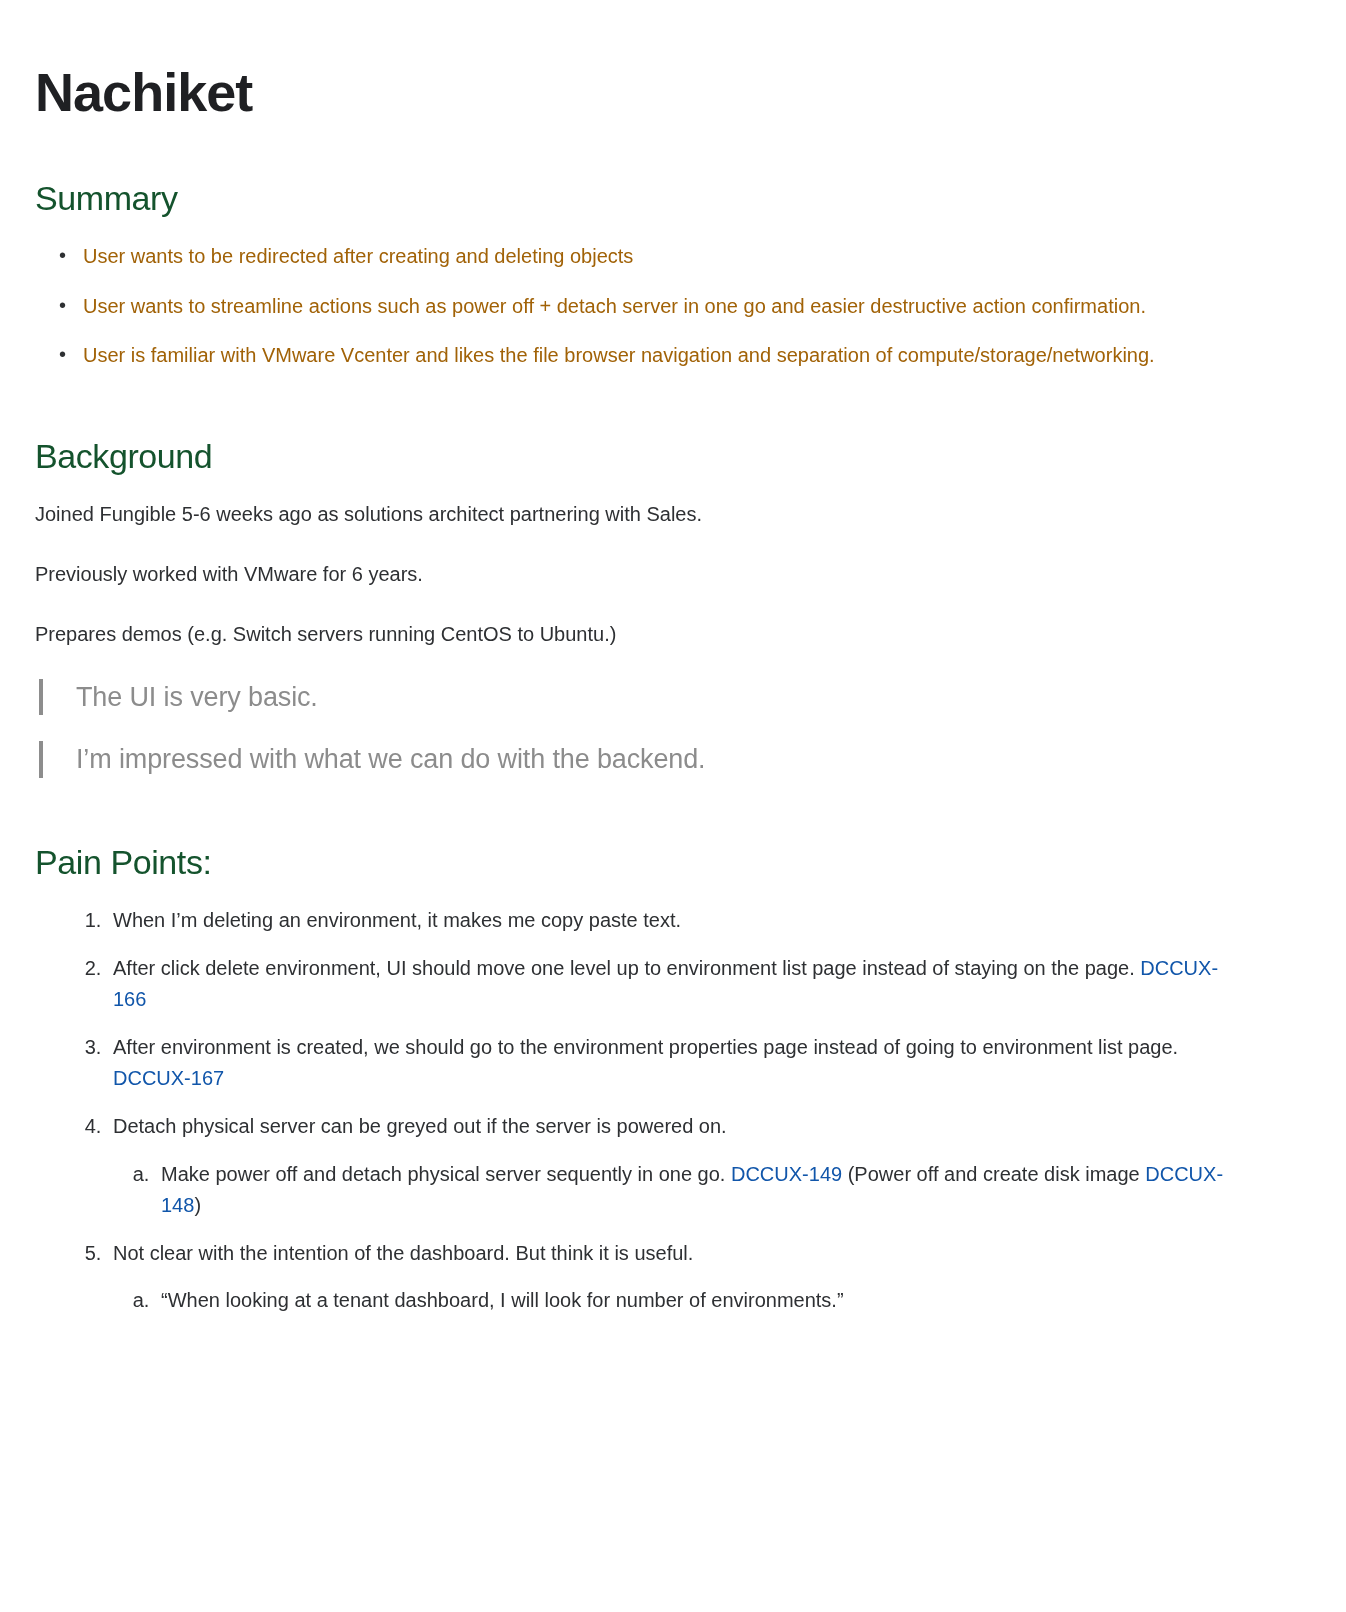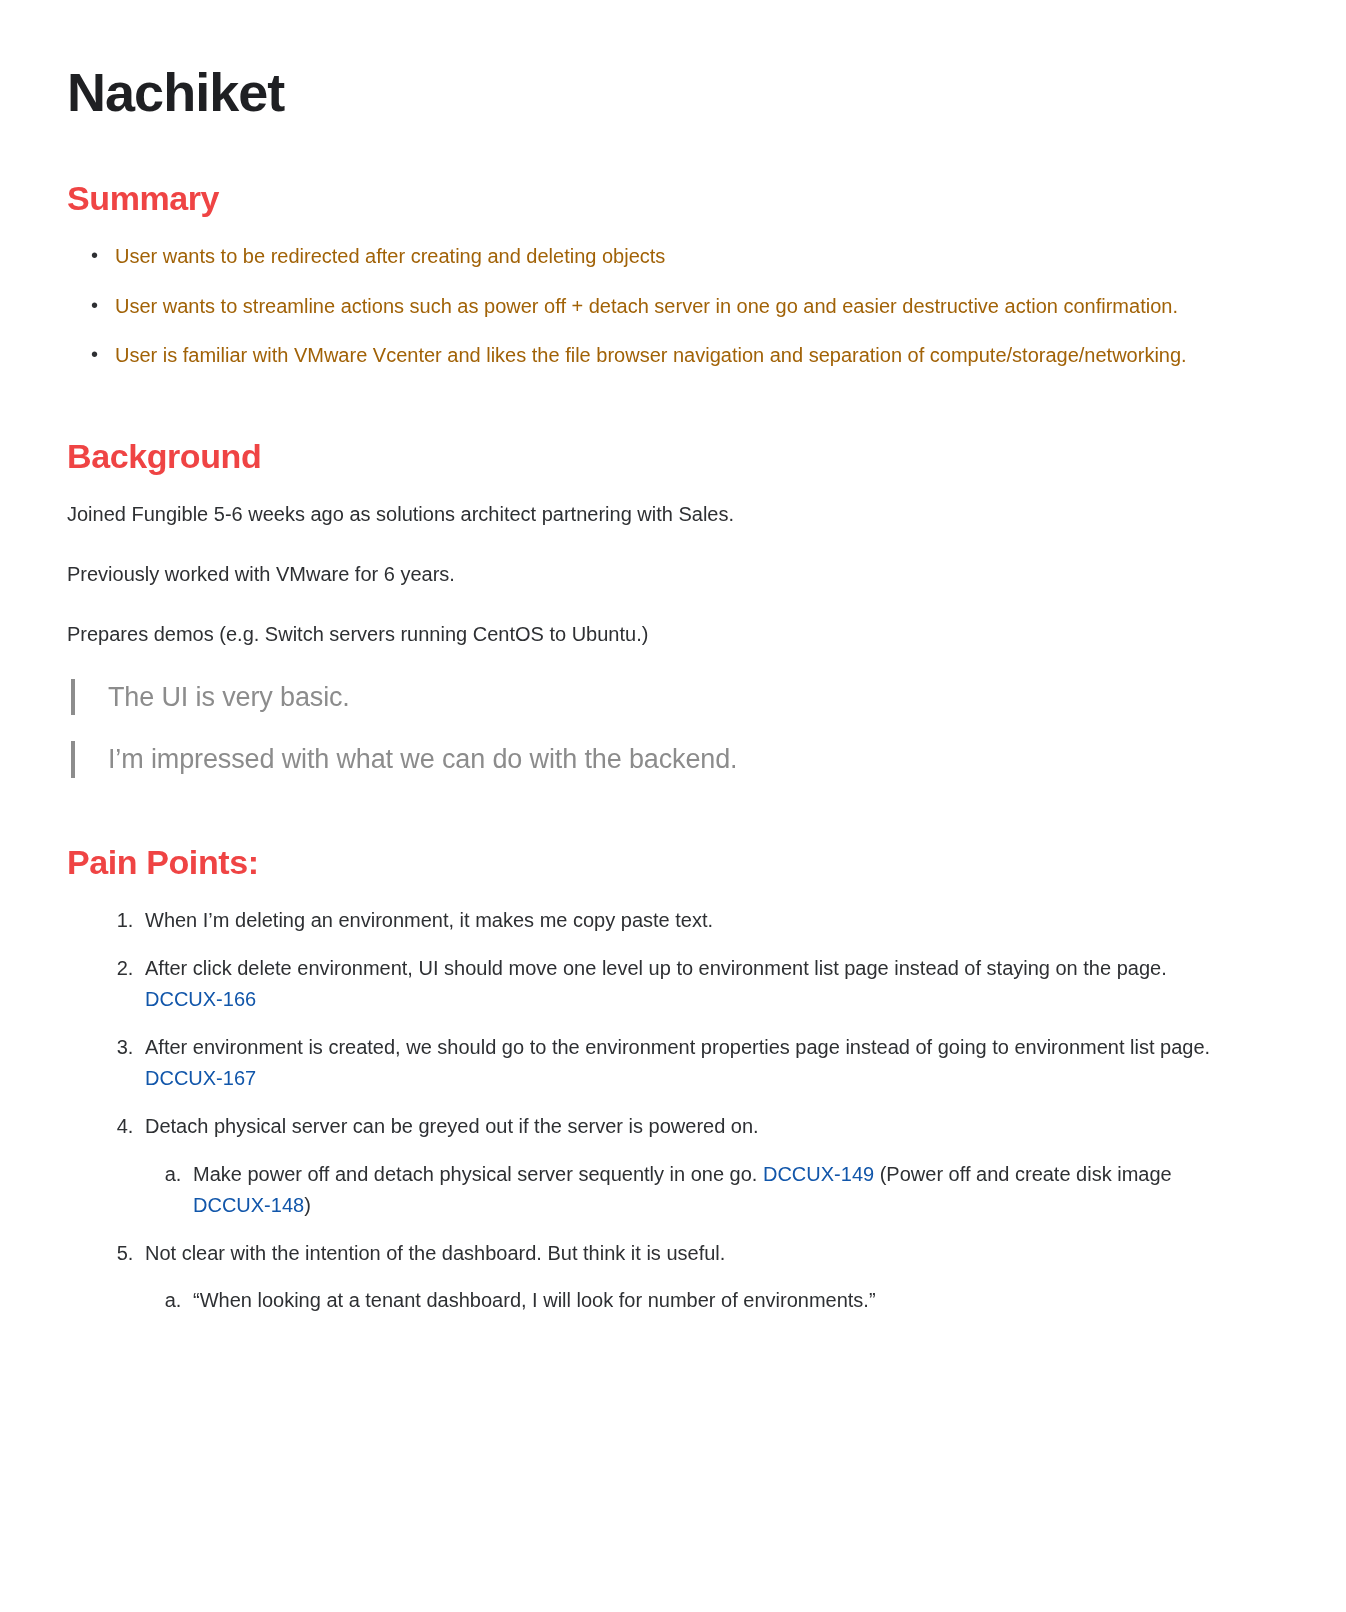--- a/index.html
+++ b/index.html
@@ -11,40 +11,40 @@
     width: 1346px;
     height: 1612px;
     overflow: hidden;
     font-family: "Liberation Sans", sans-serif;
     color: #222325;
     -webkit-font-smoothing: antialiased;
   }
   .page {
     box-sizing: border-box;
     width: 1346px;
-    padding: 62px 96px 0 67px;
+    padding: 62px 96px 0 35px;
   }
 
   
   .doc-title {
     font-size: 54px;
     line-height: 1.12;
     font-weight: 700;
     letter-spacing: -0.018em;
     color: #1f2023;
     margin: 0 0 56px 0;
   }
 
   
   h2.section-heading {
     font-size: 34px;
     line-height: 1.2;
-    font-weight: 700;
+    font-weight: 400;
     letter-spacing: -0.012em;
-    color: #ef4444;
+    color: #14532d;
     margin: 0 0 22px 0;
   }
   h2.section-heading.spaced-top {
     margin-top: 64px;
   }
 
   
   p.body-text {
     font-size: 20px;
     line-height: 1.5;

